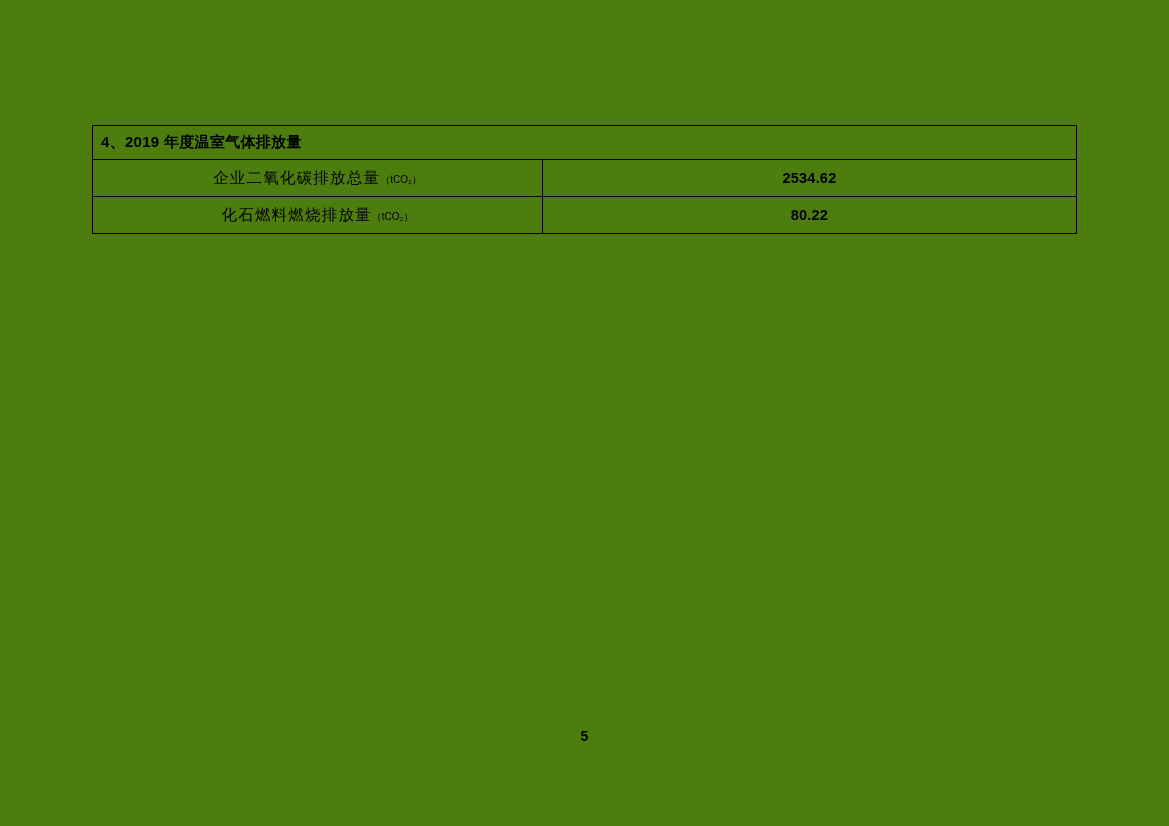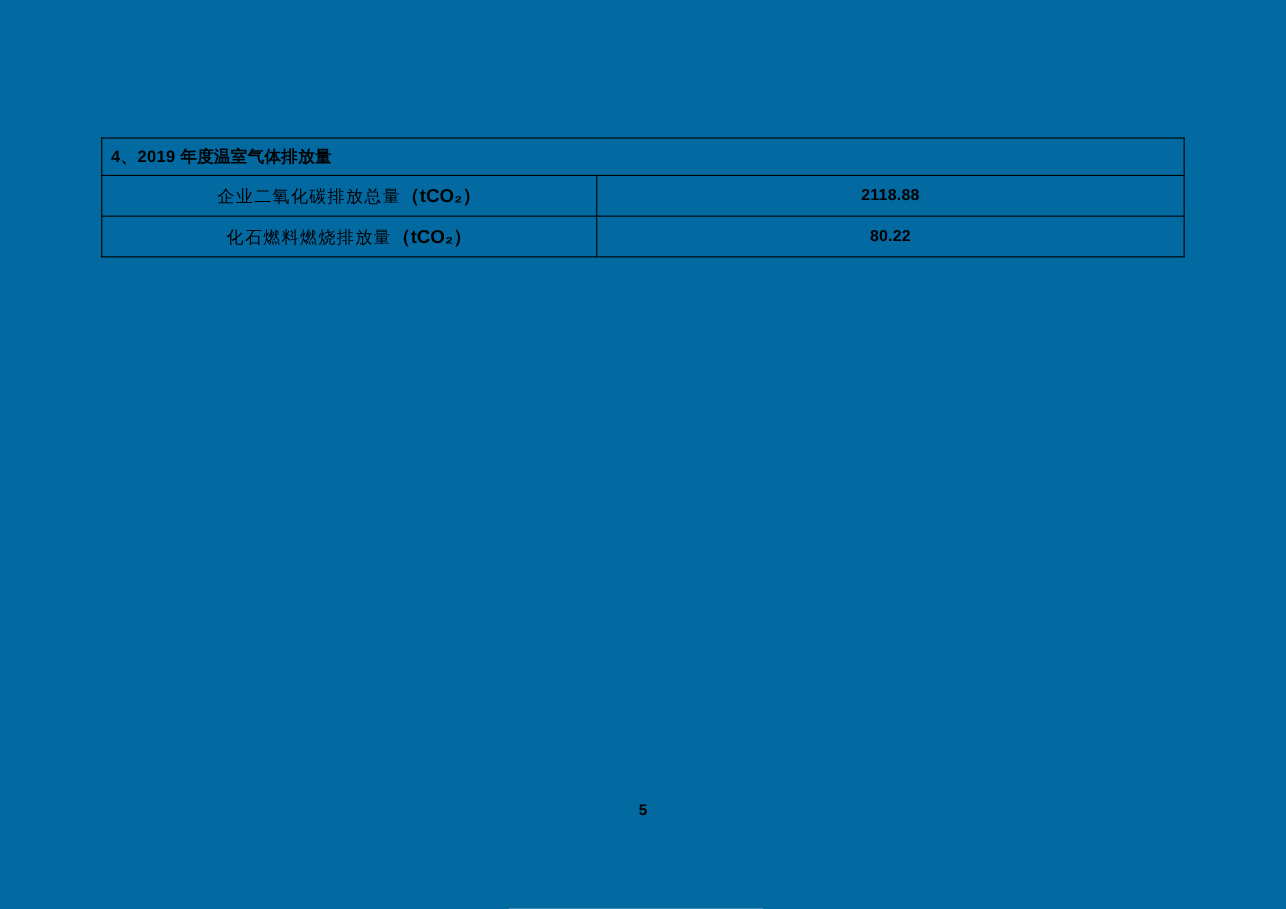--- a/index.html
+++ b/index.html
@@ -14,21 +14,21 @@
     color: #000000;
     position: relative;
     overflow: hidden;
   }
   .page {
     position: absolute;
     top: 0;
     left: 0;
     width: 1169px;
     height: 826px;
-    background: #0369a1;
+    background: #4d7c0f;
   }
   .emissions-table {
     position: absolute;
     left: 92px;
     top: 125px;
     width: 984px;
     border-collapse: collapse;
     table-layout: fixed;
   }
   .emissions-table td {
@@ -48,22 +48,22 @@
   .label-cell {
     height: 36px;
     width: 450px;
     text-align: center;
     font-family: "Liberation Serif", serif;
     font-size: 15.5px;
     letter-spacing: 1.2px;
   }
   .label-cell .unit {
     font-family: "Liberation Sans", sans-serif;
-    font-size: 17px;
-    font-weight: bold;
+    font-size: 10px;
+    font-weight: normal;
     letter-spacing: 0;
   }
   .value-cell {
     height: 36px;
     text-align: center;
     font-family: "Liberation Sans", sans-serif;
     font-size: 14.5px;
     font-weight: bold;
     letter-spacing: 0.2px;
   }
@@ -87,21 +87,21 @@
     <colgroup>
       <col style="width:450px">
       <col style="width:534px">
     </colgroup>
     <tbody>
       <tr>
         <td class="title-cell" colspan="2">4、2019 年度温室气体排放量</td>
       </tr>
       <tr>
         <td class="label-cell">企业二氧化碳排放总量<span class="unit">（tCO₂）</span></td>
-        <td class="value-cell">2118.88</td>
+        <td class="value-cell">2534.62</td>
       </tr>
       <tr>
         <td class="label-cell">化石燃料燃烧排放量<span class="unit">（tCO₂）</span></td>
         <td class="value-cell">80.22</td>
       </tr>
     </tbody>
   </table>
 
   <div class="page-number">5</div>
 

